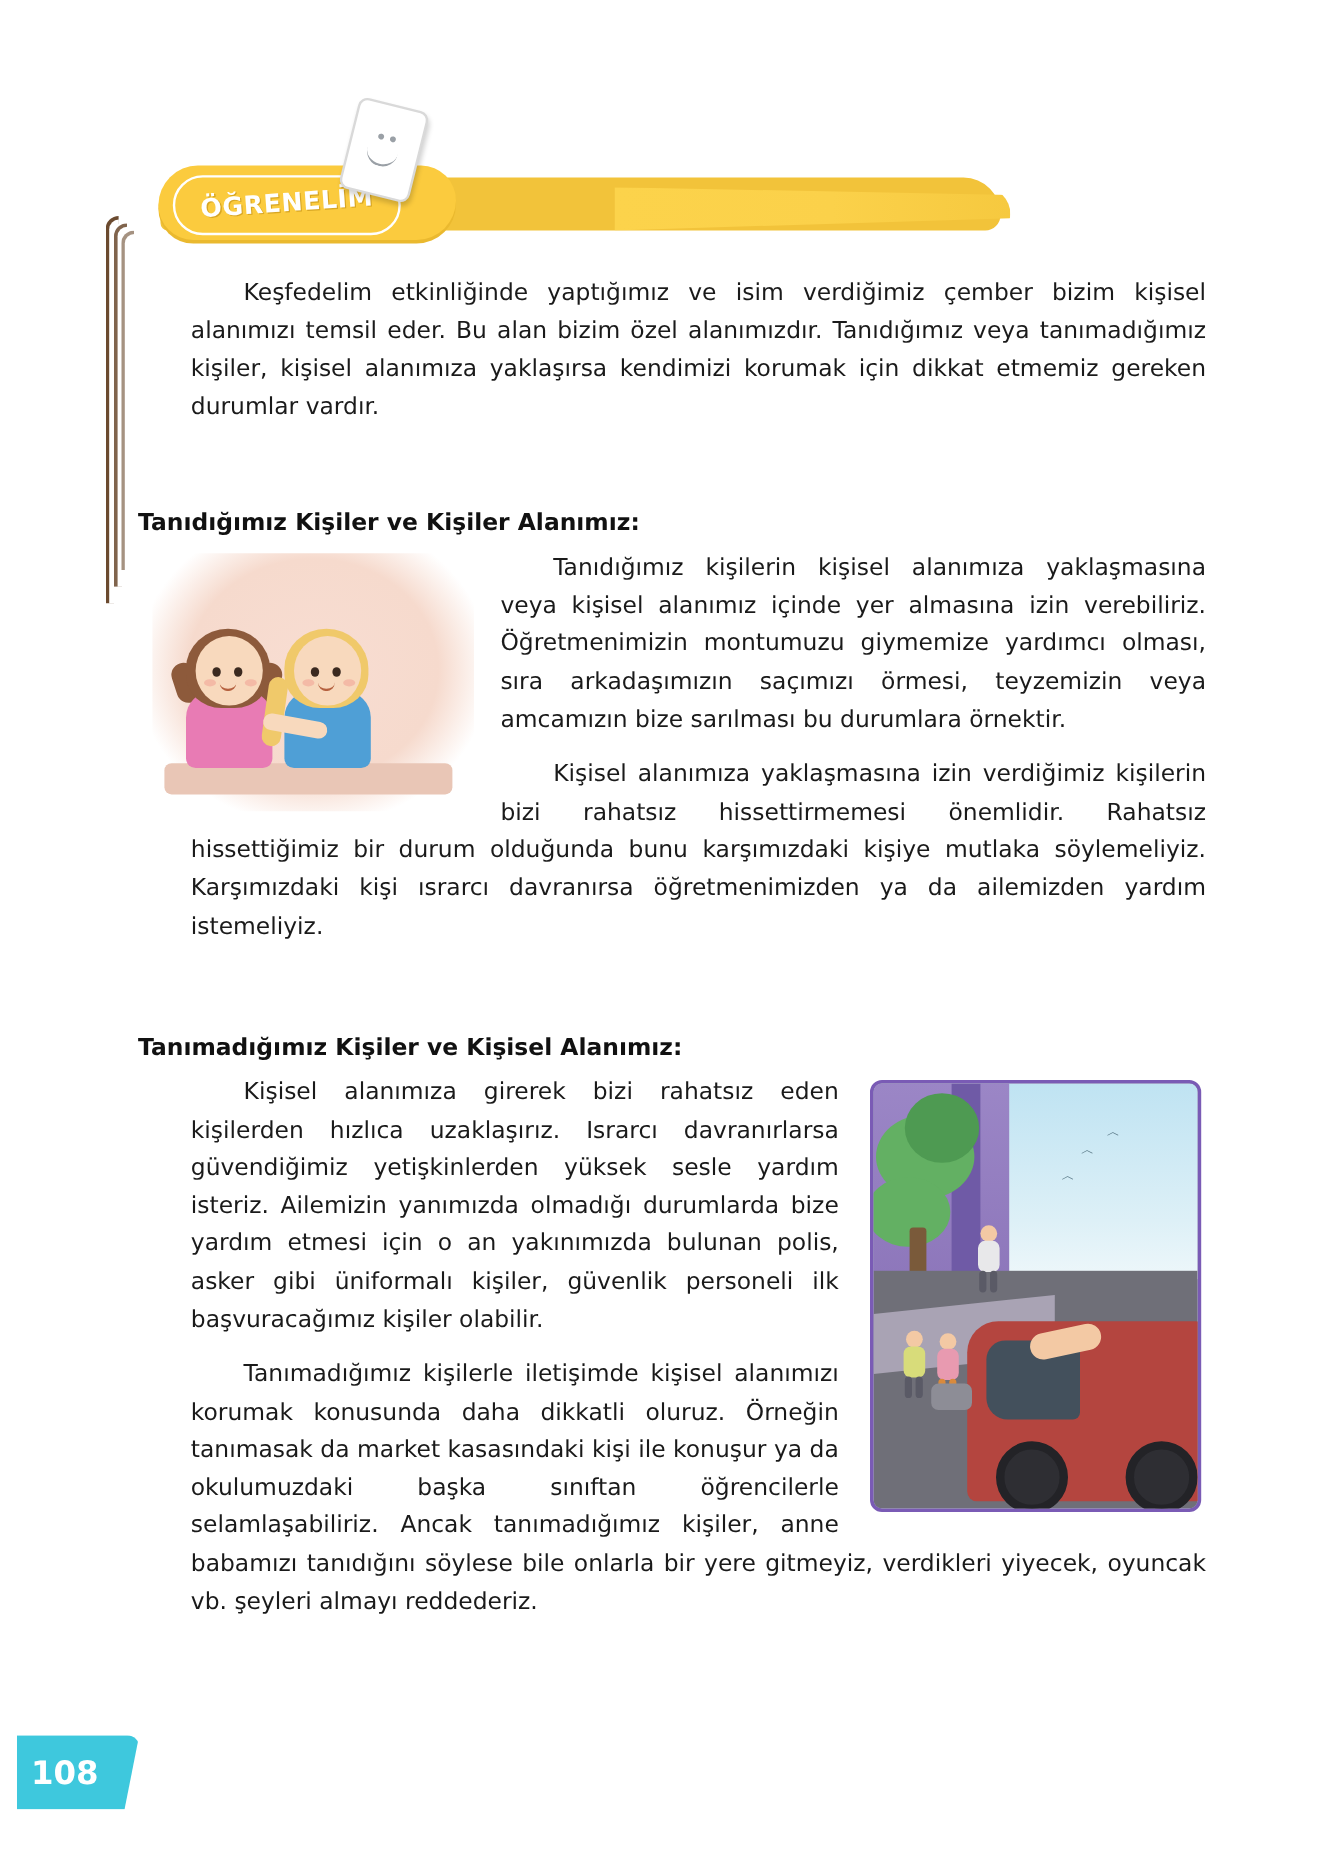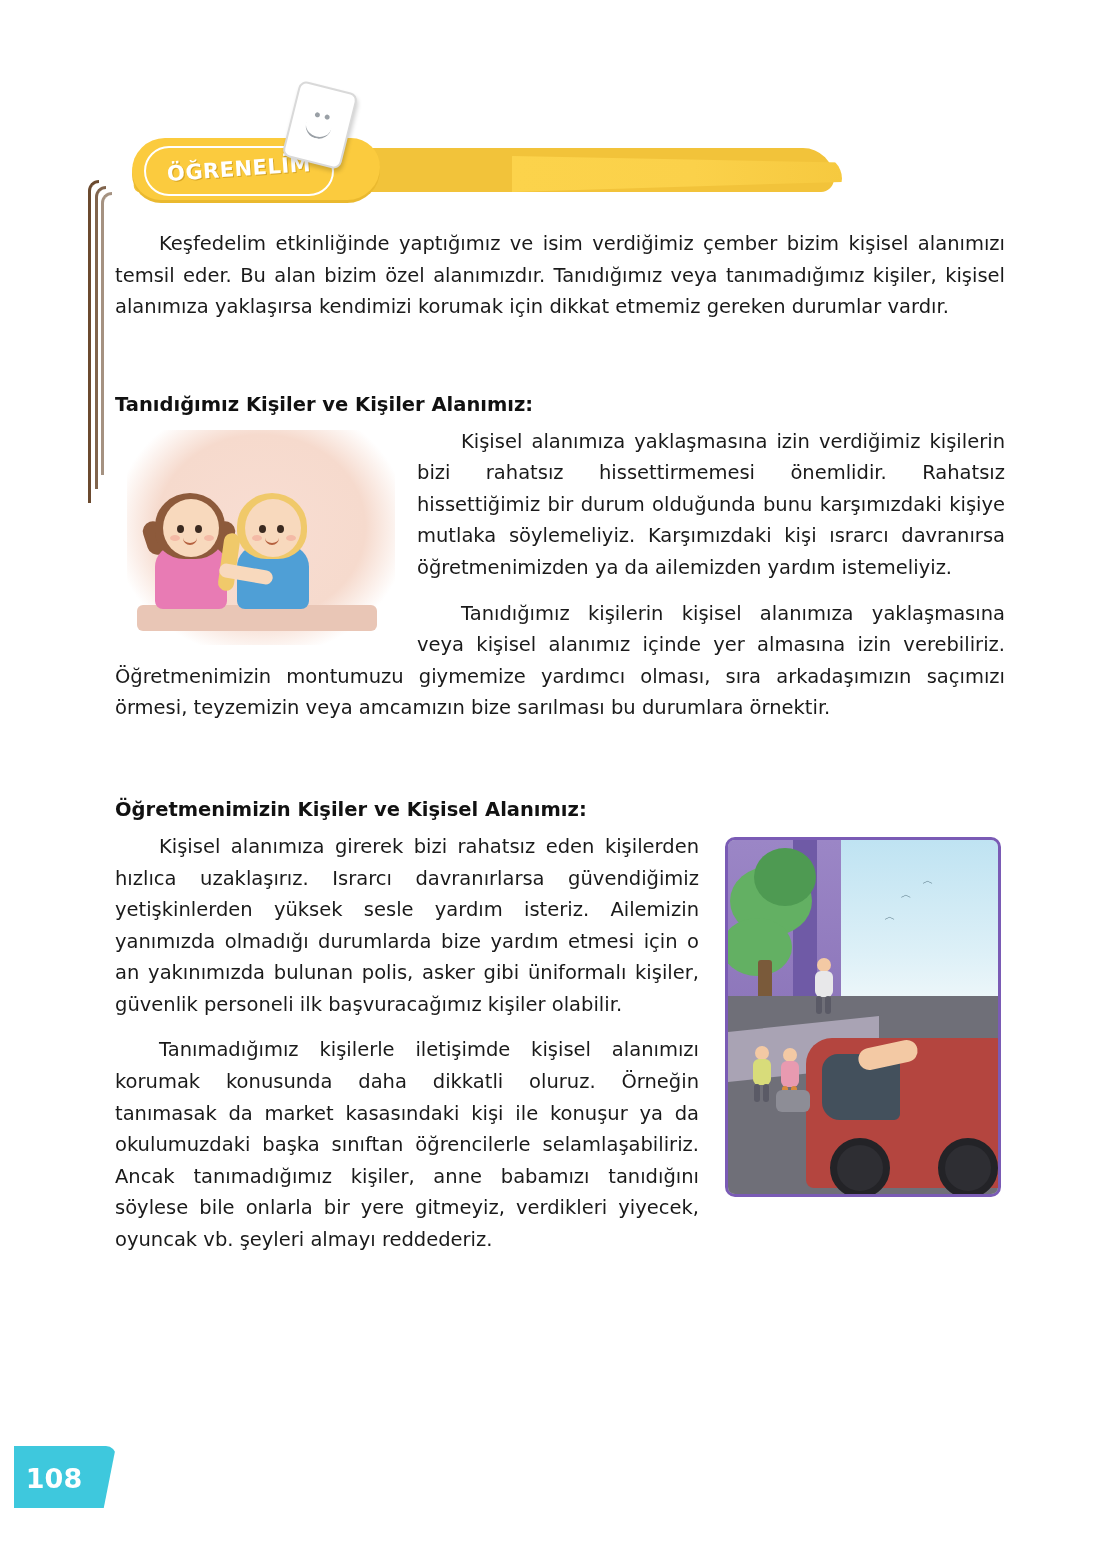--- a/index.html
+++ b/index.html
@@ -152,21 +152,21 @@
   }
   p.body {
     margin: 0 0 14px 0;
     font-size: 19.5px;
     line-height: 1.62;
     color: #1a1a1a;
     text-align: justify;
     text-justify: inter-word;
     font-family: "DejaVu Sans", sans-serif;
   }
-  p.body.indent { text-indent: 44px; }
+  p.body.indent { text-indent: 44px; margin-left: 44px; }
   h2.sub {
     margin: 0 0 10px 0;
     font-size: 19.5px;
     font-weight: bold;
     color: #111111;
     font-family: "DejaVu Sans", sans-serif;
   }
 
   .spacer-1 { height: 56px; }
   .spacer-2 { height: 60px; }
@@ -481,27 +481,27 @@
           <div class="body"></div>
           <div class="head"></div>
           <div class="eye l"></div>
           <div class="eye r"></div>
           <div class="cheek l"></div>
           <div class="cheek r"></div>
           <div class="mouth"></div>
         </div>
       </div>
 
+      <p class="body indent">Tanıdığımız kişilerin kişisel alanımıza yaklaşmasına veya kişisel alanımız içinde yer almasına izin verebiliriz. Öğretmenimizin montumuzu giymemize yardımcı olması, sıra arkadaşımızın saçımızı örmesi, teyzemizin veya amcamızın bize sarılması bu durumlara örnektir.</p>
       <p class="body indent">Kişisel alanımıza yaklaşmasına izin verdiğimiz kişilerin bizi rahatsız hissettirmemesi önemlidir. Rahatsız hissettiğimiz bir durum olduğunda bunu karşımızdaki kişiye mutlaka söylemeliyiz. Karşımızdaki kişi ısrarcı davranırsa öğretmenimizden ya da ailemizden yardım istemeliyiz.</p>
-      <p class="body indent">Tanıdığımız kişilerin kişisel alanımıza yaklaşmasına veya kişisel alanımız içinde yer almasına izin verebiliriz. Öğretmenimizin montumuzu giymemize yardımcı olması, sıra arkadaşımızın saçımızı örmesi, teyzemizin veya amcamızın bize sarılması bu durumlara örnektir.</p>
     </div>
 
     <div class="spacer-2"></div>
 
-    <h2 class="sub">Öğretmenimizin Kişiler ve Kişisel Alanımız:</h2>
+    <h2 class="sub">Tanımadığımız Kişiler ve Kişisel Alanımız:</h2>
 
     <div class="clearfix">
 
       <div class="fig-street">
         <div class="street-frame">
           <div class="building-left"></div>
           <div class="building-stripe"></div>
           <div class="sky"></div>
           <div class="bird" style="left:64%; top:14%;">︿</div>
           <div class="bird" style="left:72%; top:10%;">︿</div>

